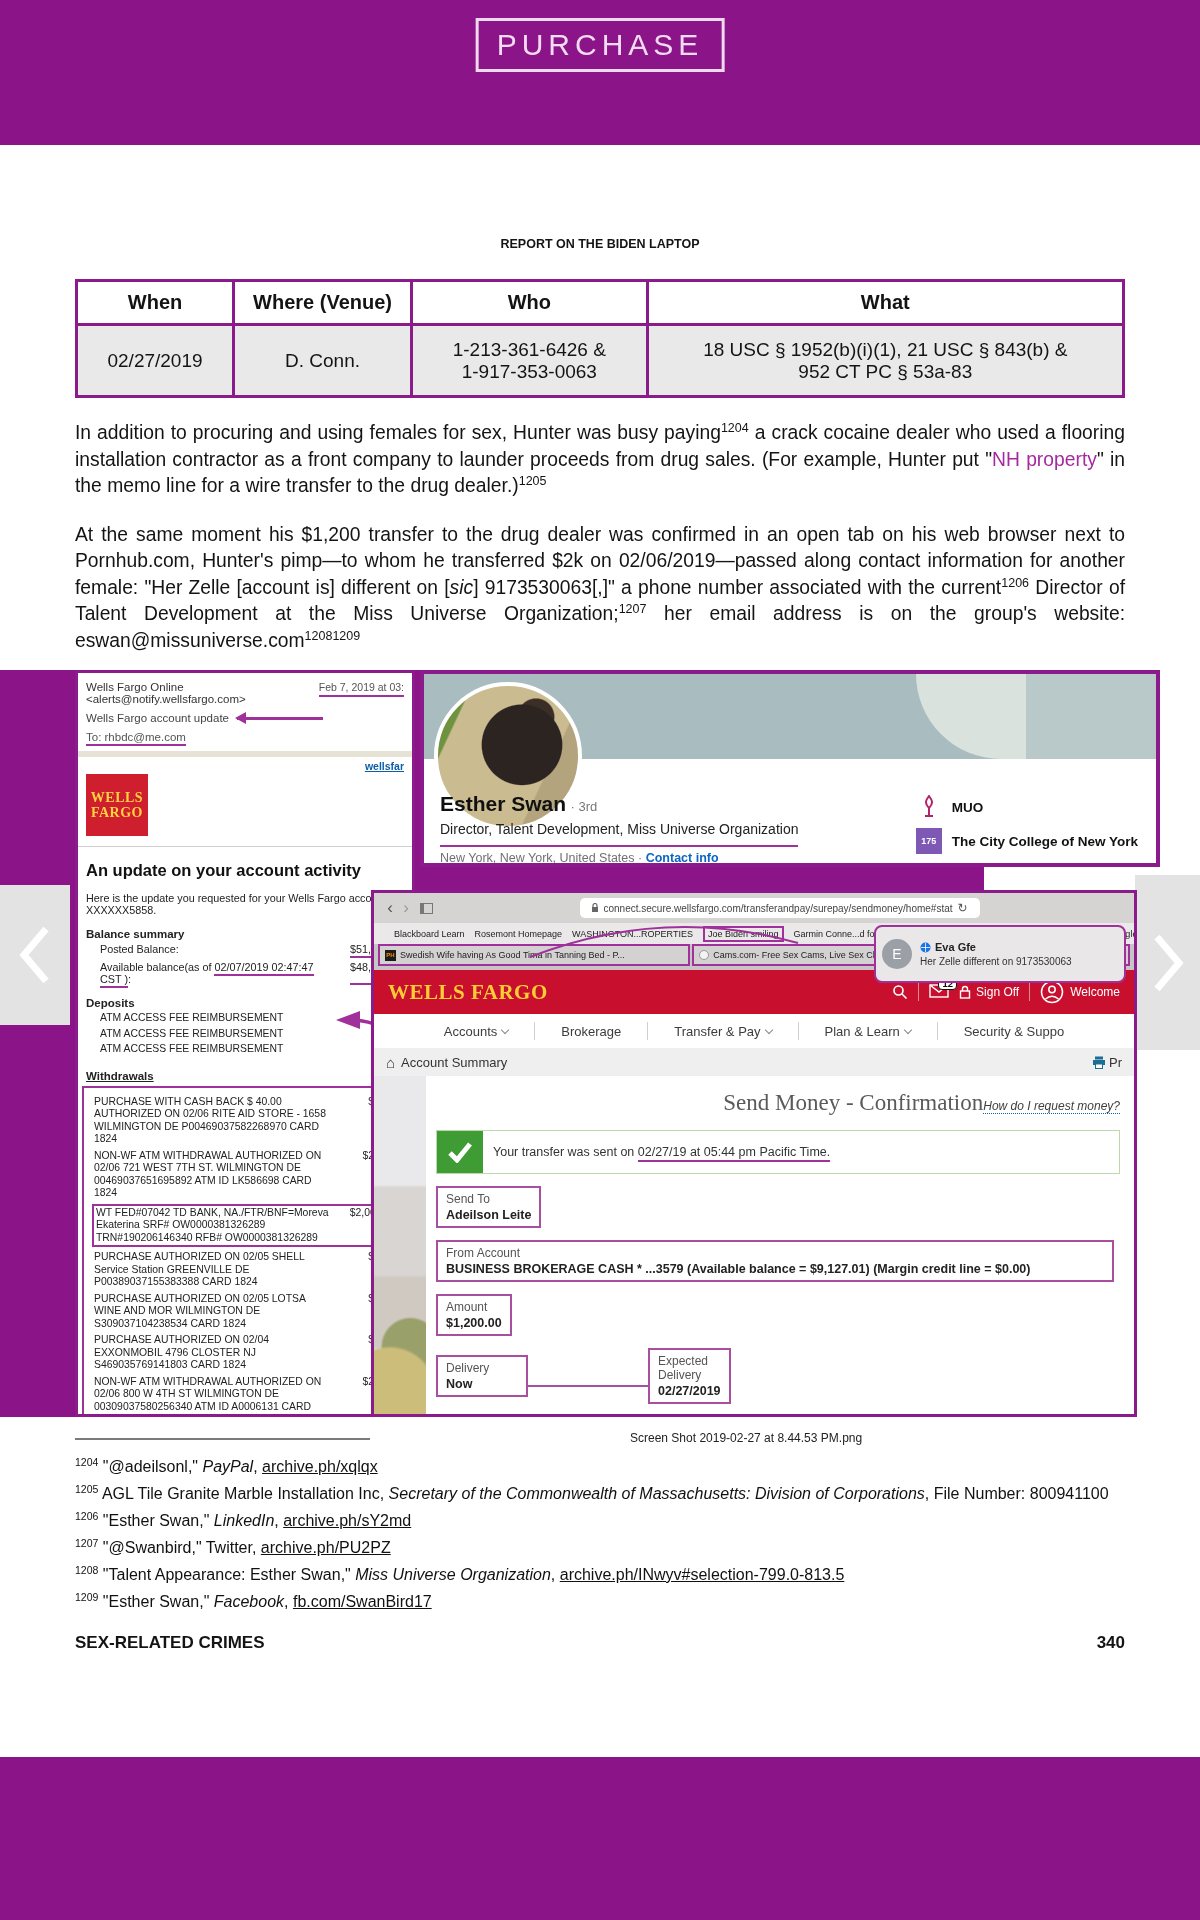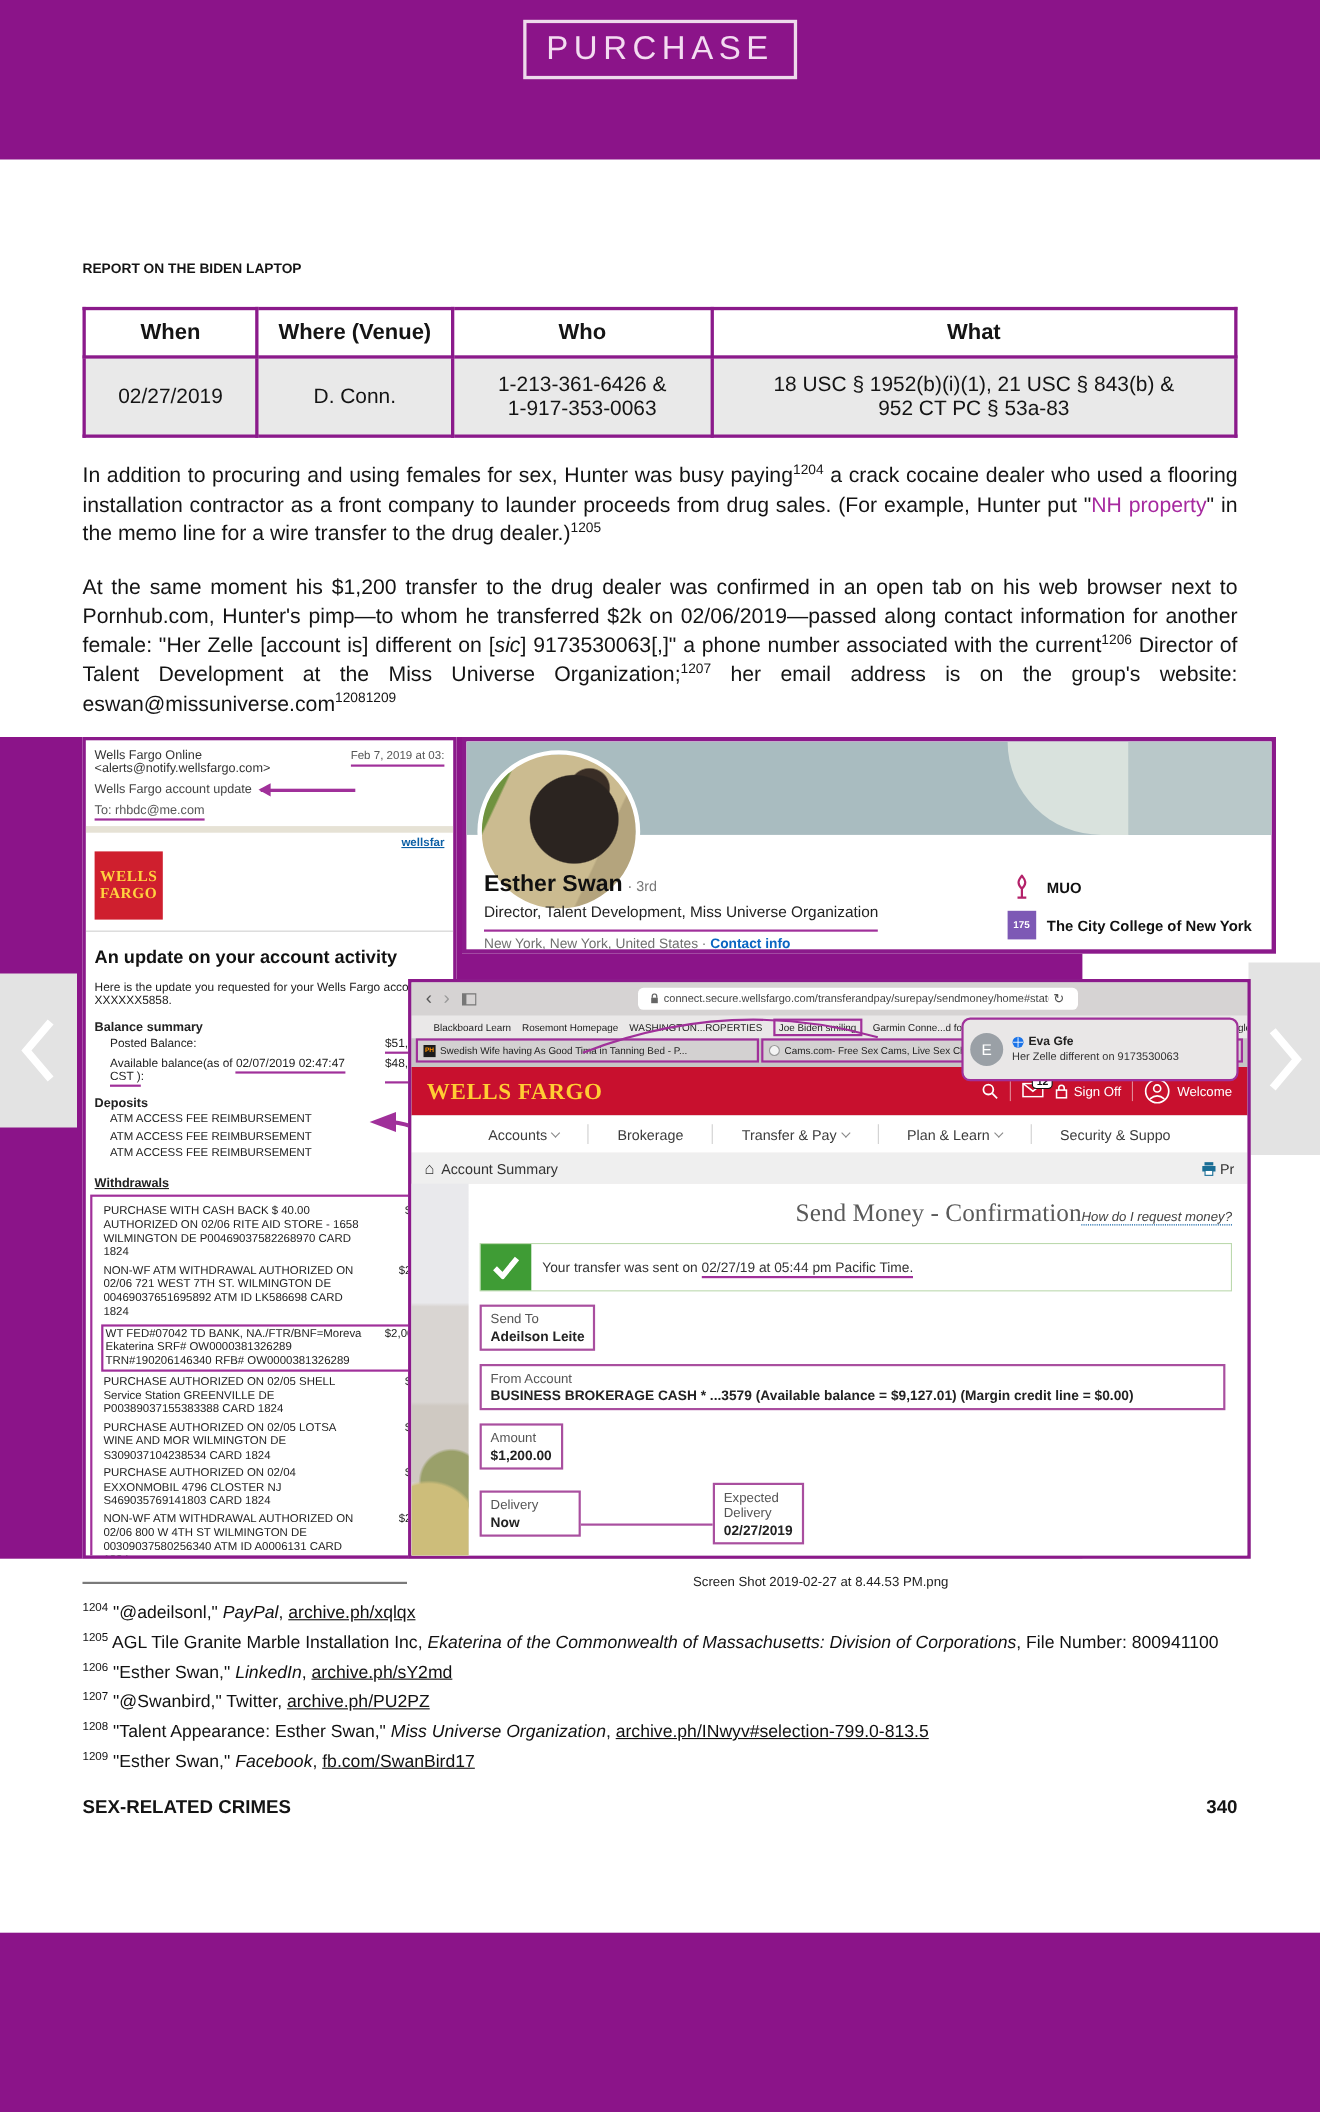--- a/index.html
+++ b/index.html
@@ -9,21 +9,21 @@
     background:#8b1489; overflow:hidden;
     font-family:"Liberation Sans", sans-serif; color:#141414;
   }
   
   .badge { position:absolute; top:18px; left:50%; transform:translateX(-50%);
     border:3px solid #eedaec; color:#f3dbf1; font-size:30px; letter-spacing:5px;
     padding:7px 18px; }
   
   .page { position:absolute; top:145px; left:0; width:1200px; height:1612px;
     background:#ffffff; padding:0 75px; overflow:hidden; }
-  .report-label { margin-top:92px; text-align:left; font-weight:bold; font-size:12.5px; }
+  .report-label { margin-top:92px; text-align:center; font-weight:bold; font-size:12.5px; }
   
   table.case { width:100%; border-collapse:collapse; margin-top:28px; }
   .case th,.case td { border:3px solid #8b1a8b; text-align:center; vertical-align:middle; padding:4px 6px; }
   .case th { background:#fff; font-size:20px; height:44px; }
   .case td { background:#e9e9e9; font-size:19px; height:72px; white-space:pre-line; }
   
   .para { margin-top:22px; font-size:19.3px; line-height:26.5px; text-align:justify; }
   .para sup { font-size:12.5px; line-height:0; }
   .hl-purple { color:#a6299f; }
   
@@ -519,21 +519,21 @@
       </div>
     </div>
   </div>
 
   <div class="caption-row">
     <div class="fn-rule"></div>
     <span class="shot-caption">Screen Shot 2019-02-27 at 8.44.53 PM.png</span>
   </div>
 
   <div class="fn"><sup>1204</sup> <span>"@adeilsonl," </span><i>PayPal</i><span>, </span><a class="fnlink">archive.ph/xqlqx</a></div>
-  <div class="fn"><sup>1205</sup> <span>AGL Tile Granite Marble Installation Inc, </span><i>Ekaterina of the Commonwealth of Massachusetts: Division of Corporations</i><span>, File Number: 800941100</span></div>
+  <div class="fn"><sup>1205</sup> <span>AGL Tile Granite Marble Installation Inc, </span><i>Secretary of the Commonwealth of Massachusetts: Division of Corporations</i><span>, File Number: 800941100</span></div>
   <div class="fn"><sup>1206</sup> <span>"Esther Swan," </span><i>LinkedIn</i><span>, </span><a class="fnlink">archive.ph/sY2md</a></div>
   <div class="fn"><sup>1207</sup> <span>"@Swanbird," Twitter, </span><a class="fnlink">archive.ph/PU2PZ</a></div>
   <div class="fn"><sup>1208</sup> <span>"Talent Appearance: Esther Swan," </span><i>Miss Universe Organization</i><span>, </span><a class="fnlink">archive.ph/INwyv#selection-799.0-813.5</a></div>
   <div class="fn"><sup>1209</sup> <span>"Esther Swan," </span><i>Facebook</i><span>, </span><a class="fnlink">fb.com/SwanBird17</a></div>
 
   <div class="page-footer">
     <span>SEX-RELATED CRIMES</span>
     <span>340</span>
   </div>
 

